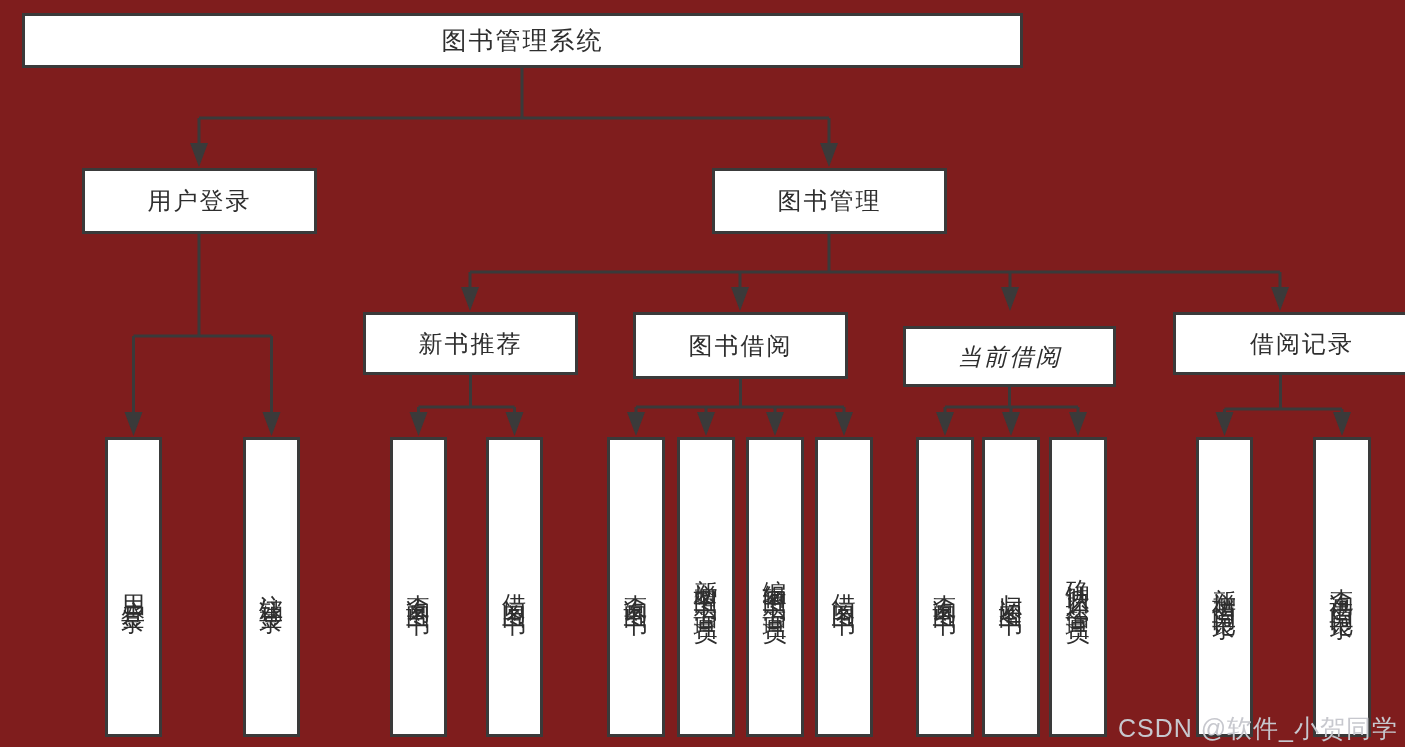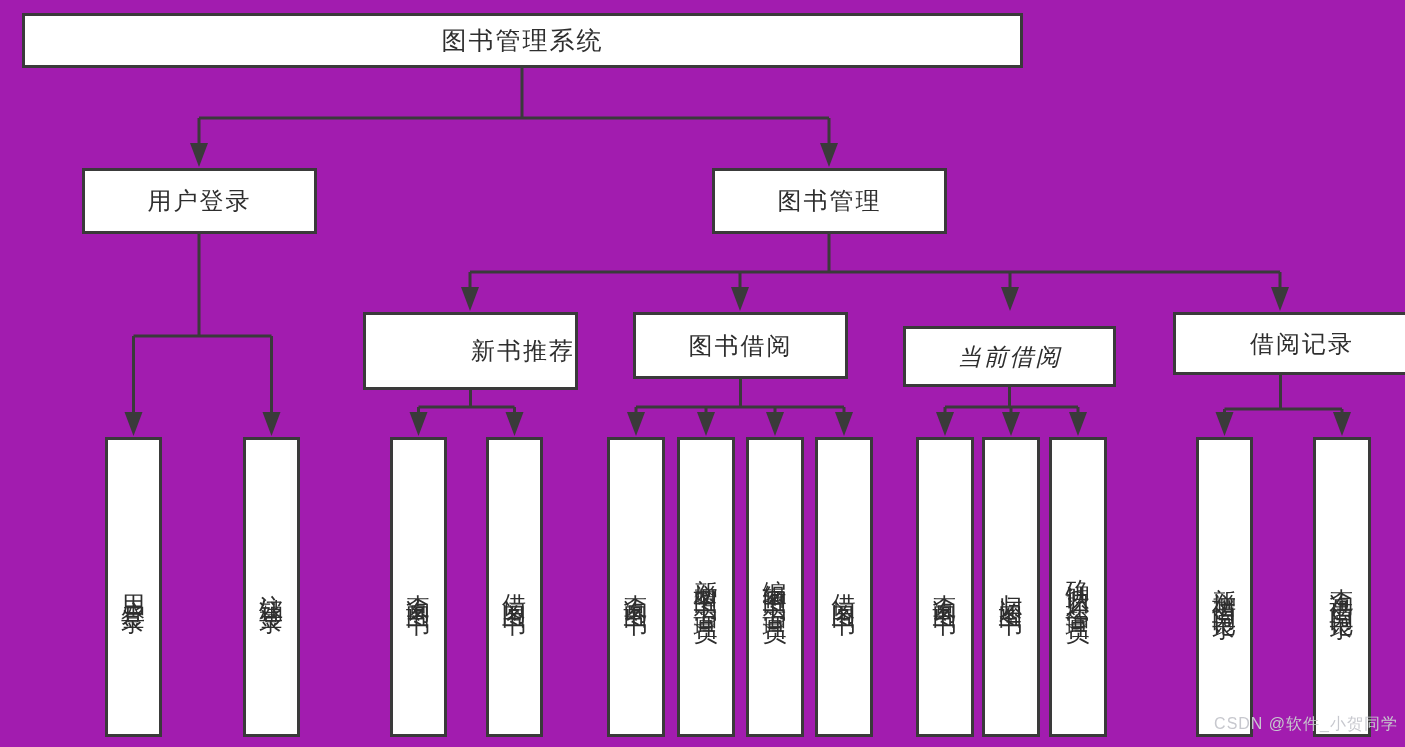--- a/index.html
+++ b/index.html
@@ -1,19 +1,19 @@
 <!DOCTYPE html>
 <html><head>
 <meta charset="utf-8">
 <style>
   html,body{margin:0;padding:0;background:#ffffff;}
   .stage{
     position:relative;
     width:1405px;height:747px;
-    background:#a21caf;
+    background:#7f1d1d;
     font-family:"Liberation Sans",sans-serif;
     overflow:hidden;
   }
   svg.wires{position:absolute;left:0;top:0;width:1405px;height:747px;}
   .node{
     position:absolute;
     box-sizing:border-box;
     background:#ffffff;
     border:3px solid #3a3a3a;
     display:flex;align-items:center;justify-content:center;
@@ -24,22 +24,22 @@
   .vbox .vtext{
     writing-mode:vertical-rl;
     text-orientation:mixed;
     font-size:24px;
     line-height:1.05;
     letter-spacing:6px;
     white-space:nowrap;
   }
   .watermark{
     position:absolute;
-    right:7px;bottom:12px;
-    font-size:16px;
+    right:7px;bottom:2px;
+    font-size:25px;
     letter-spacing:1px;
     color:#c7c8ce;
   }
 </style>
 </head>
 <body>
 
 <div class="stage">
 
   <svg class="wires" viewBox="0 0 1405 747" fill="none" stroke="#3a3a3a" stroke-width="3">
@@ -84,21 +84,21 @@
     <span>图书管理系统</span>
   </div>
 
   <div class="node hbox" style="left:82px;top:168px;width:235px;height:66px;">
     <span>用户登录</span>
   </div>
   <div class="node hbox" style="left:712px;top:168px;width:235px;height:66px;">
     <span>图书管理</span>
   </div>
 
-  <div class="node hbox" style="left:363px;top:312px;width:215px;height:78px;justify-content:flex-end;">
+  <div class="node hbox" style="left:363px;top:312px;width:215px;height:63px;">
     <span>新书推荐</span>
   </div>
   <div class="node hbox" style="left:633px;top:312px;width:215px;height:67px;">
     <span>图书借阅</span>
   </div>
   <div class="node hbox" style="left:903px;top:326px;width:213px;height:61px;font-style:italic;">
     <span>当前借阅</span>
   </div>
   <div class="node hbox" style="left:1173px;top:312px;width:258px;height:63px;">
     <span>借阅记录</span>

